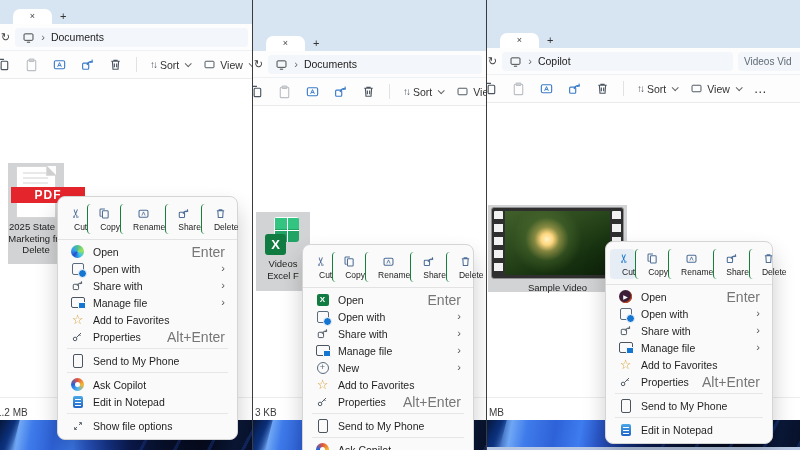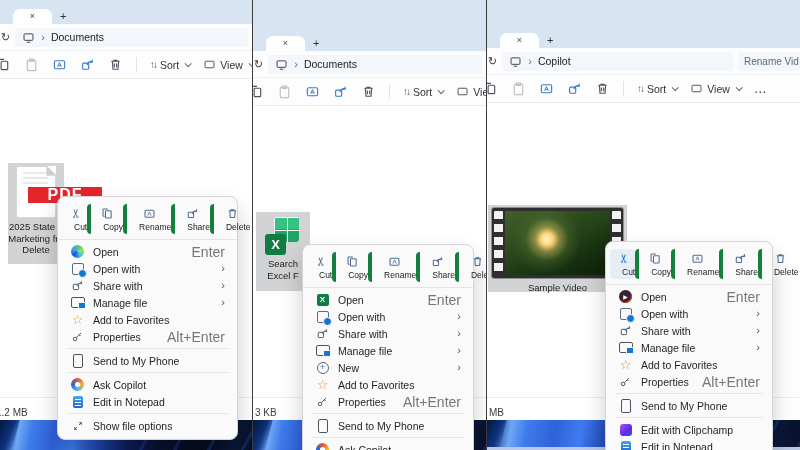--- a/index.html
+++ b/index.html
@@ -53,22 +53,22 @@
   .t-vid{left:1px;top:102px;width:139px;height:87px;}
   .fname{font-size:9.5px;line-height:11.5px;color:#1d1d1d;margin-top:3px;}
 
   .pdfpage{position:relative;width:38px;height:50px;background:#fff;border:1px solid #d6d6d6;
            margin:3px auto 0;}
   .pdfpage::before{content:'';position:absolute;left:6px;top:5px;width:25px;height:12px;
            background:repeating-linear-gradient(#e9e9e9 0 2px,transparent 2px 5px);}
   .pdfpage::after{content:'';position:absolute;top:-1px;right:-1px;
            border-style:solid;border-width:0 9px 9px 0;
            border-color:#fff #fdfdfd #cfcfcf #fff;filter:drop-shadow(-1px 1px 0 #ddd);}
-  .pdfband{position:absolute;left:20px;width:74px;top:24px;height:16px;background:#e5252c;
-           color:#fff;font-weight:bold;font-size:16px;letter-spacing:1px;
+  .pdfband{position:absolute;left:3px;width:74px;top:24px;height:16px;background:#e5252c;
+           color:#fff;font-weight:bold;font-size:12px;letter-spacing:1px;
            display:flex;align-items:center;justify-content:center;z-index:2;}
 
   .xlwrap{position:relative;width:38px;height:38px;margin:5px auto 0;}
   .xlgrid{position:absolute;right:3px;top:0;width:25px;height:25px;border-radius:3px;
           background:linear-gradient(#fff 1px,transparent 1px) 0 0/13px 13px,
                      linear-gradient(90deg,#fff 1px,transparent 1px) 0 0/13px 13px,
                      linear-gradient(180deg,#33c481 0 50%,#21a366 50% 100%);}
   .xlx{position:absolute;left:1px;bottom:0;width:21px;height:21px;background:#107c41;
        border-radius:3px;color:#fff;font-weight:bold;font-size:13px;
        display:flex;align-items:center;justify-content:center;}
@@ -83,21 +83,21 @@
                 linear-gradient(155deg,#41602a 0%,#2a481c 40%,#173210 70%,#0d2109 100%);}
 
   
   .cmenu{position:absolute;background:#fafafa;border:1px solid #d5d5d5;border-radius:8px;
          box-shadow:0 12px 22px rgba(0,0,0,.20);padding:3px 0 5px;z-index:5;}
   .m1{left:57px;top:117px;width:179px;}
   .m2{left:49px;top:138px;width:170px;}
   .m3{left:118px;top:138px;width:166px;}
   .qrow{display:flex;align-items:stretch;padding:4px 4px 3px;}
   .qa{flex:1;display:flex;flex-direction:column;align-items:center;gap:2px;padding:3px 0 2px;
-      border-left:4px solid #15803d;border-radius:4px;}
+      border-left:1px solid #15803d;border-radius:4px;}
   .qa:first-child{border-left:none;}
   .qa.hl{background:#e7edf4;border-left:none;}
   .qlabel{font-size:8.5px;color:#222;margin-left:12px;}
   .qicon{height:13px;display:flex;align-items:center;justify-content:center;color:#4e6e96;}
   .scissors{font-size:12px;transform:rotate(-90deg);line-height:1;}
   .hl .scissors{color:#1576d1;}
   .mdiv{height:1px;background:#e3e3e3;margin:2px 0 3px;}
   .msep{height:1px;background:#e6e6e6;margin:3px 9px;}
   .mi{display:flex;align-items:center;height:17px;padding:0 8px;margin:0 4px;border-radius:4px;
       font-size:10.5px;color:#1f1f1f;}
@@ -437,21 +437,21 @@
 
     </div>
 
     <div class="content">
       <div class="tile t-xls">
         <div class="xlwrap">
           <div class="xlgrid"></div>
           <div class="xlx">X</div>
         </div>
         <div class="fname">
-            <div>Search Excel F</div>
+            <div>Videos Excel F</div>
           </div>
       </div>
 
       <div class="cmenu m2">
         <div class="qrow">
           <div class="qa">
               <span class="qicon scissors">✂</span>
               <span class="qlabel">Cut</span>
             </div>
           <div class="qa">
@@ -583,21 +583,21 @@
         <span>
             <svg width="13" height="13" viewBox="0 0 16 16">
               <rect x="2.5" y="3.5" width="11" height="8" rx="1.2" fill="none" stroke="#444" stroke-width="1.2"></rect>
               <path d="M6 13.8h4" stroke="#444" stroke-width="1.2"></path>
             </svg>
           </span>
         <span class="crumbsep">›</span>
         <span class="crumb">Copilot</span>
       </div>
       <div class="searchbox">
-        <span>Rename Vid</span>
+        <span>Videos Vid</span>
       </div>
     </div>
     <div class="toolbar">
       <span class="ticon clip">
           <svg width="15" height="15" viewBox="0 0 16 16" fill="none" stroke="#4b5560" stroke-width="1.2">
             <rect x="5.5" y="4.5" width="7" height="9" rx="1"></rect>
             <path d="M4.5 11.5h-1a1 1 0 0 1-1-1v-7a1 1 0 0 1 1-1h5"></path>
           </svg>
         </span>
       <span class="ticon">
@@ -746,26 +746,20 @@
         <div class="msep"></div>
         <div class="mi">
             <span class="mic">
               <span class="ic-phone"></span>
             </span>
             <span>Send to My Phone</span>
           </div>
         <div class="msep"></div>
         <div class="mi">
             <span class="mic">
-              <span class="ic-clipchamp"></span>
-            </span>
-            <span>Edit with Clipchamp</span>
-          </div>
-        <div class="mi">
-            <span class="mic">
               <span class="ic-notepad"></span>
             </span>
             <span>Edit in Notepad</span>
           </div>
 
       </div>
     </div>
 
     <div class="status">
         <span>MB</span>

